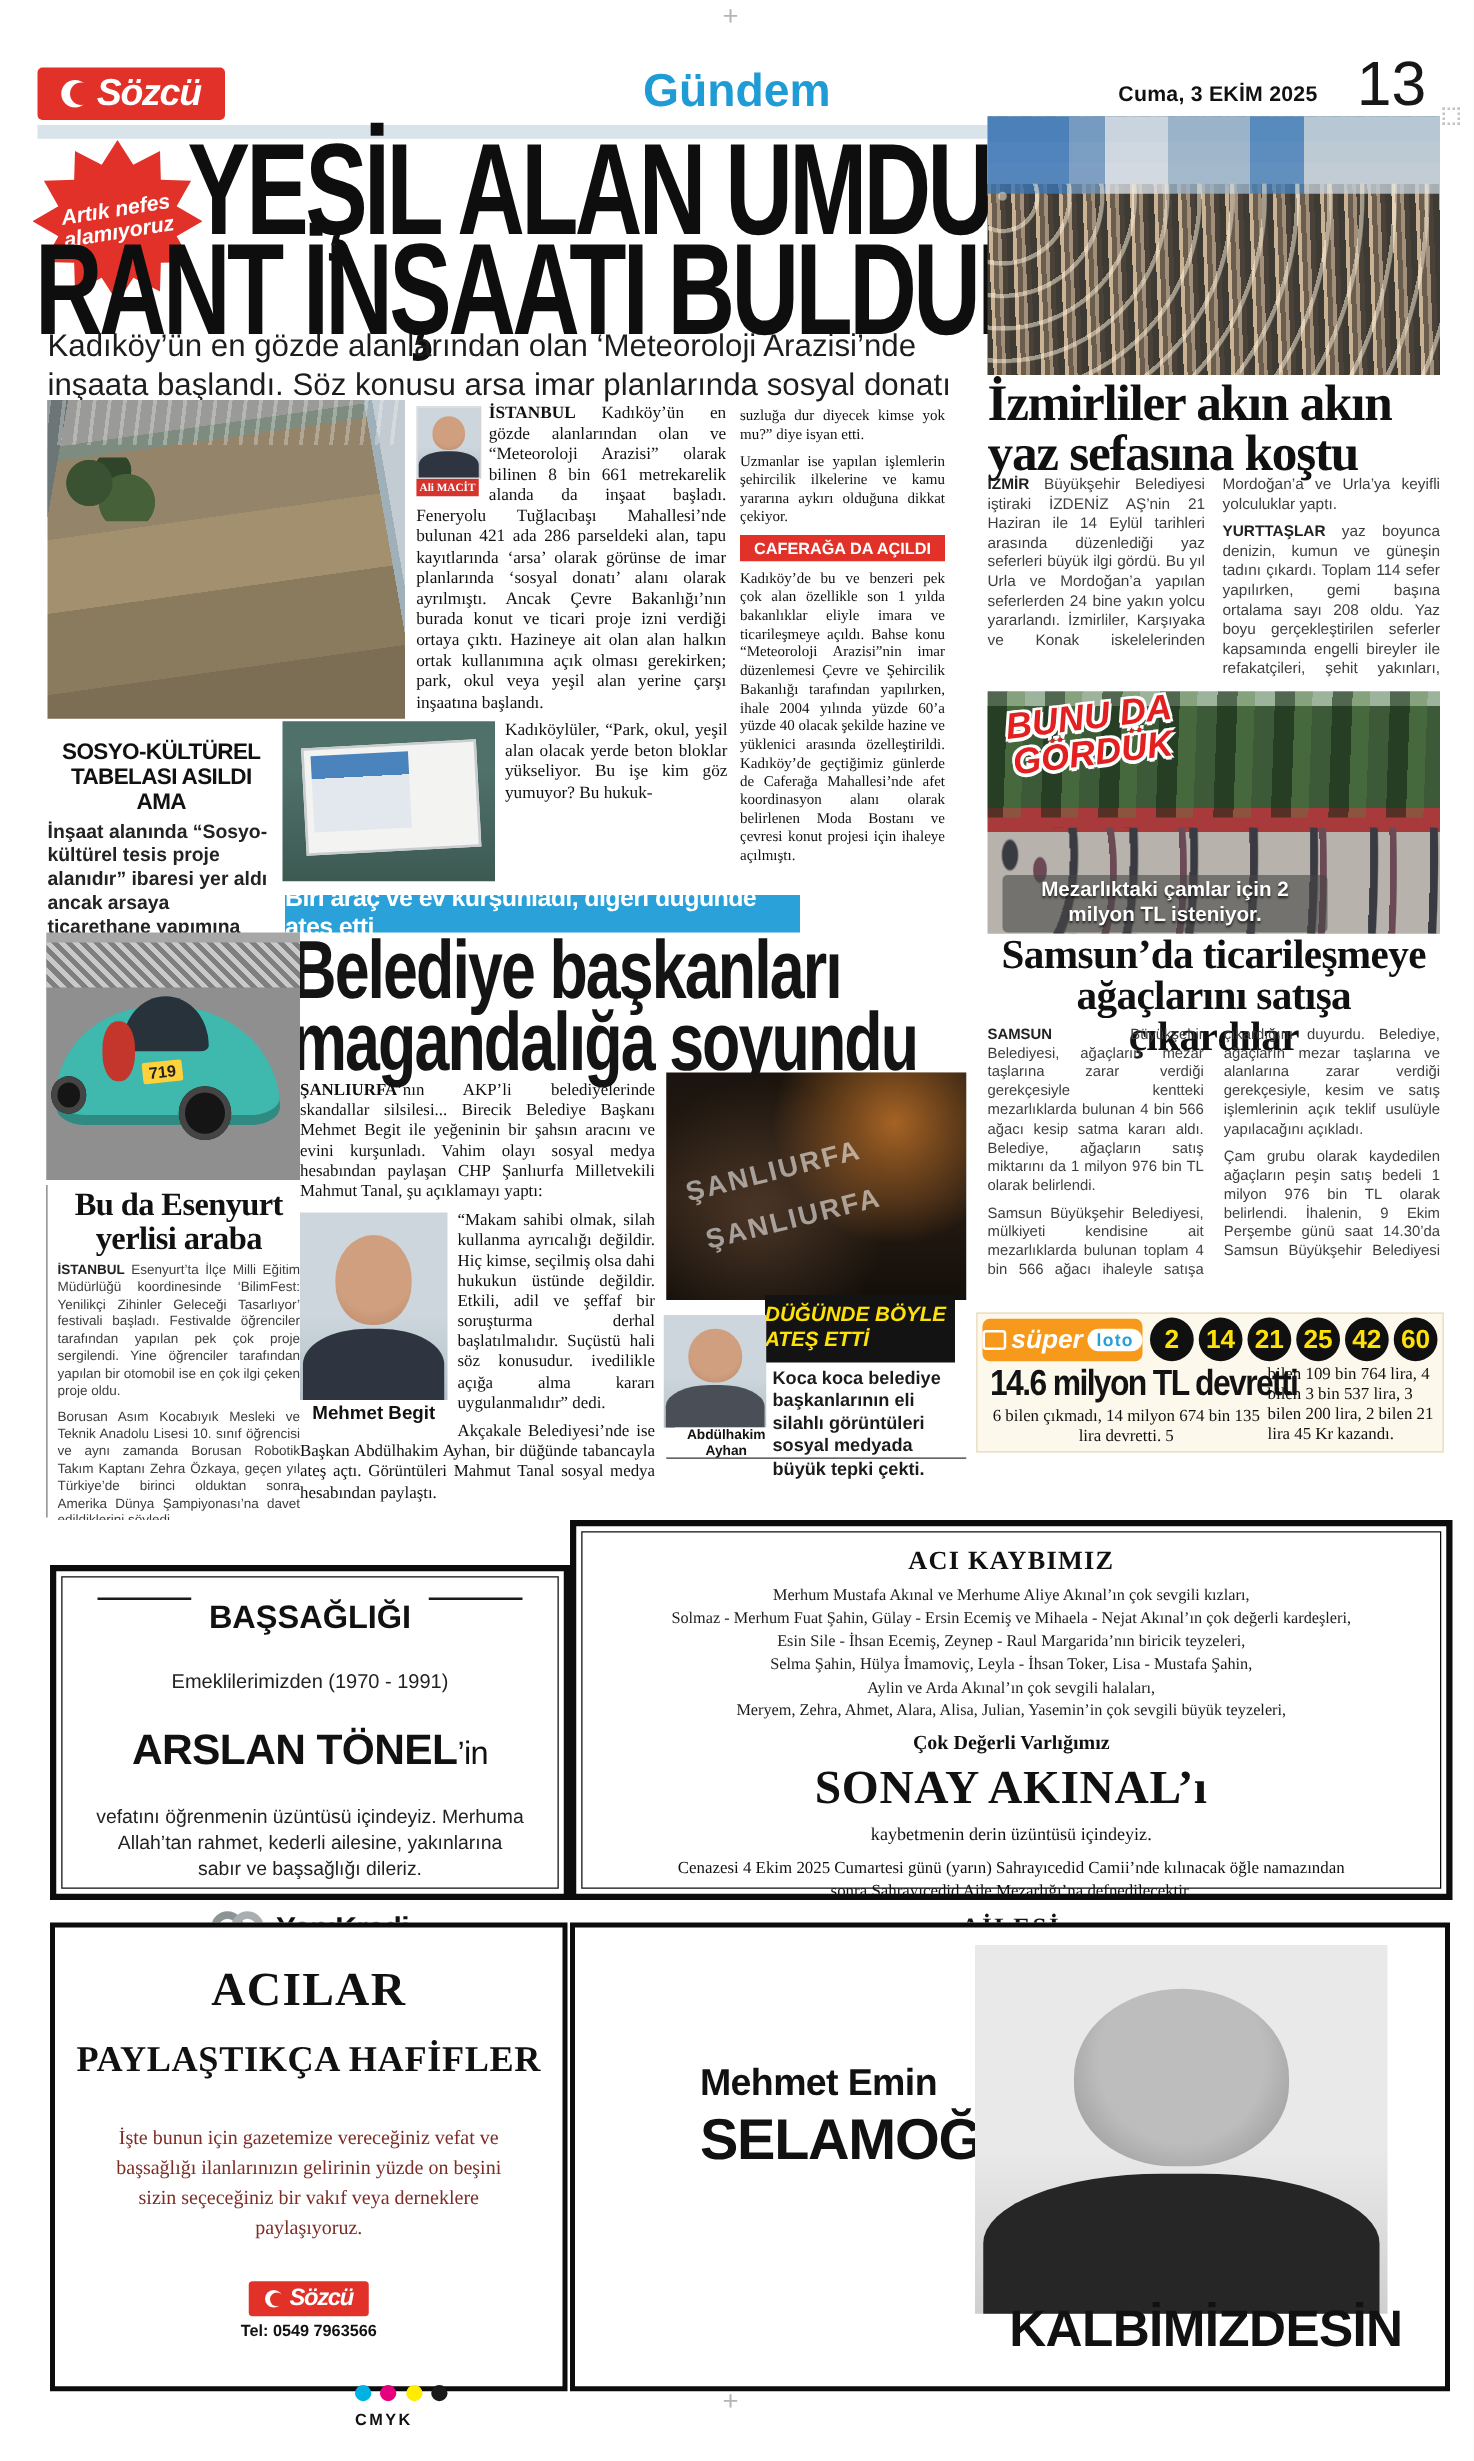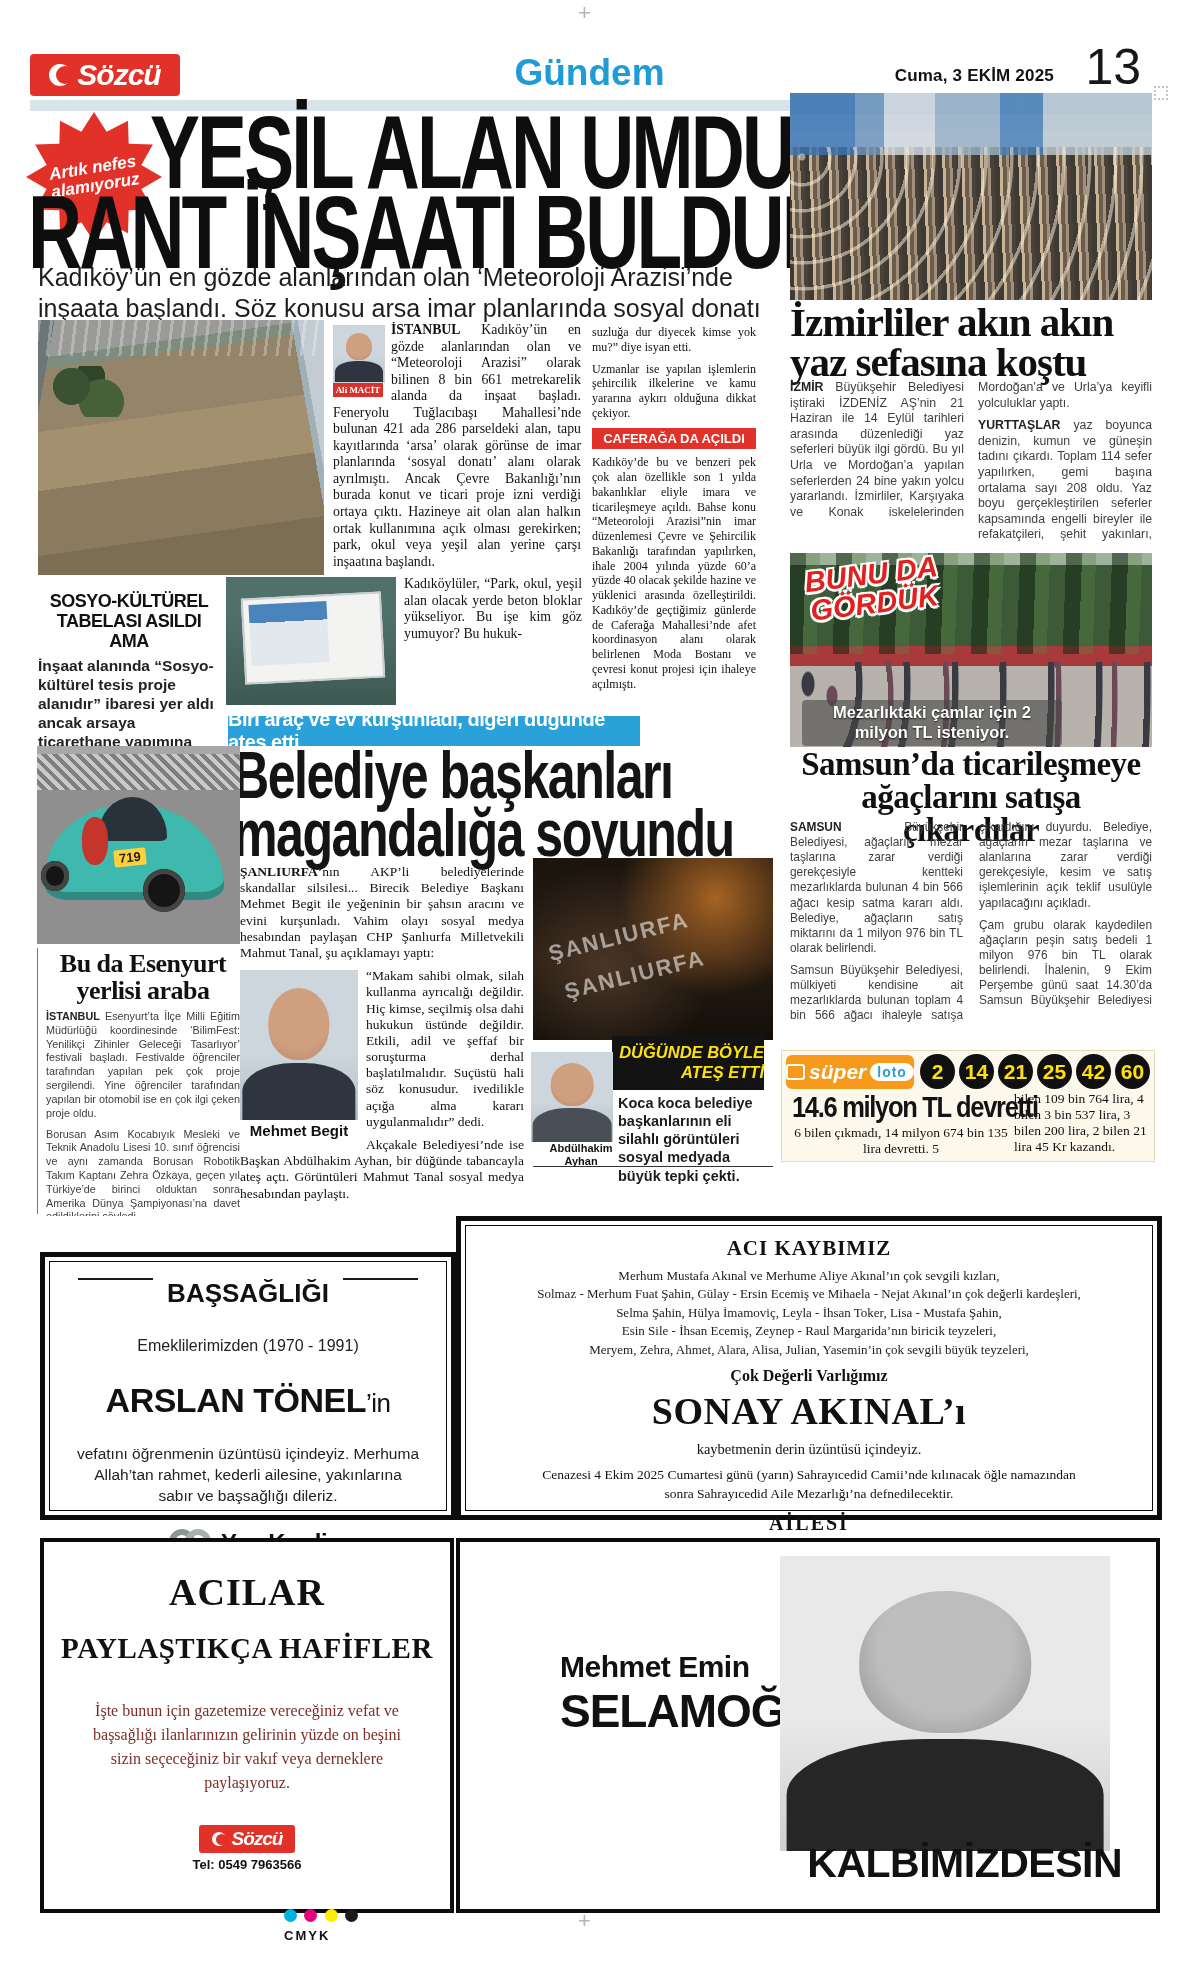--- a/index.html
+++ b/index.html
@@ -114,21 +114,21 @@
      letter-spacing:-.5px;}
   .hl-mid{font-weight:700;letter-spacing:-2px;transform:scaleX(.76);transform-origin:0 0;
      white-space:nowrap;color:#141414;}
   .urfa-col{left:240px;top:864px;width:284px;height:350px;font-size:13.5px;line-height:1.2;overflow:hidden;}
   .begit{float:left;width:118px;margin:2px 8px 2px 0;}
   .begit .portrait{width:118px;height:150px;}
   .pcaption{font-family:"Liberation Sans",sans-serif;font-weight:700;font-size:15px;text-align:center;
      padding-top:2px;}
   .yellowbox{left:612px;top:1036px;width:152px;height:54px;background:#131313;color:#ffe10a;
      font-weight:700;font-style:italic;font-size:16.5px;line-height:1.2;display:flex;flex-direction:column;
-     align-items:flex-end;justify-content:center;text-align:center;}
+     align-items:flex-start;justify-content:center;text-align:center;}
   .ayhan-cap{left:504px;top:1142px;width:82px;font-weight:700;font-size:11px;line-height:1.15;
      text-align:center;background:#fff;margin-left:36px;}
   .urfa-note{left:618px;top:1094px;width:158px;font-weight:700;font-size:14.5px;line-height:1.25;color:#1b1b1b;}
   .thinrule{height:1px;background:#333;}
   
   .esen-rule{left:37px;top:948px;width:1px;height:266px;background:#777;}
   .esen-title{left:44px;top:950px;width:198px;text-align:center;font-weight:700;font-size:26px;
      line-height:1.05;letter-spacing:-.5px;}
   .esen-body{left:46px;top:1010px;width:194px;height:206px;font-size:10.8px;line-height:1.28;
      color:#3d3d3d;overflow:hidden;}
@@ -364,22 +364,23 @@
       </div>
     </div>
   </div>
 
   <div class="abs obit" style="left:456px;top:1216px;width:696px;height:294px;">
     <div class="obit-inner aci-inner">
       <div class="aci-title">ACI KAYBIMIZ</div>
       <div class="aci-lines">
         <div>Merhum Mustafa Akınal ve Merhume Aliye Akınal’ın çok sevgili kızları,</div>
         <div>Solmaz - Merhum Fuat Şahin, Gülay - Ersin Ecemiş ve Mihaela - Nejat Akınal’ın çok değerli kardeşleri,</div>
+        <div>Esin Sile - İhsan Ecemiş, Zeynep - Raul Margarida’nın biricik teyzeleri,</div>
         <div>Selma Şahin, Hülya İmamoviç, Leyla - İhsan Toker, Lisa - Mustafa Şahin,</div>
-        <div>Esin Sile - İhsan Ecemiş, Zeynep - Raul Margarida’nın biricik teyzeleri,</div>
+        <div>Aylin ve Arda Akınal’ın çok sevgili halaları,</div>
         <div>Meryem, Zehra, Ahmet, Alara, Alisa, Julian, Yasemin’in çok sevgili büyük teyzeleri,</div>
       </div>
       <div class="aci-sub">Çok Değerli Varlığımız</div>
       <div class="aci-name">SONAY AKINAL’ı</div>
       <div class="aci-t1">kaybetmenin derin üzüntüsü içindeyiz.</div>
       <div class="aci-t2">Cenazesi 4 Ekim 2025 Cumartesi günü (yarın) Sahrayıcedid Camii’nde kılınacak öğle namazından sonra Sahrayıcedid Aile Mezarlığı’na defnedilecektir.</div>
       <div class="aci-sign">AİLESİ</div>
       <div class="aci-note">Not: Çelenk göndermek isteyenlerin, Türk Eğitim Vakfı’na bağışta bulunmaları rica olunur.</div>
     </div>
   </div>

